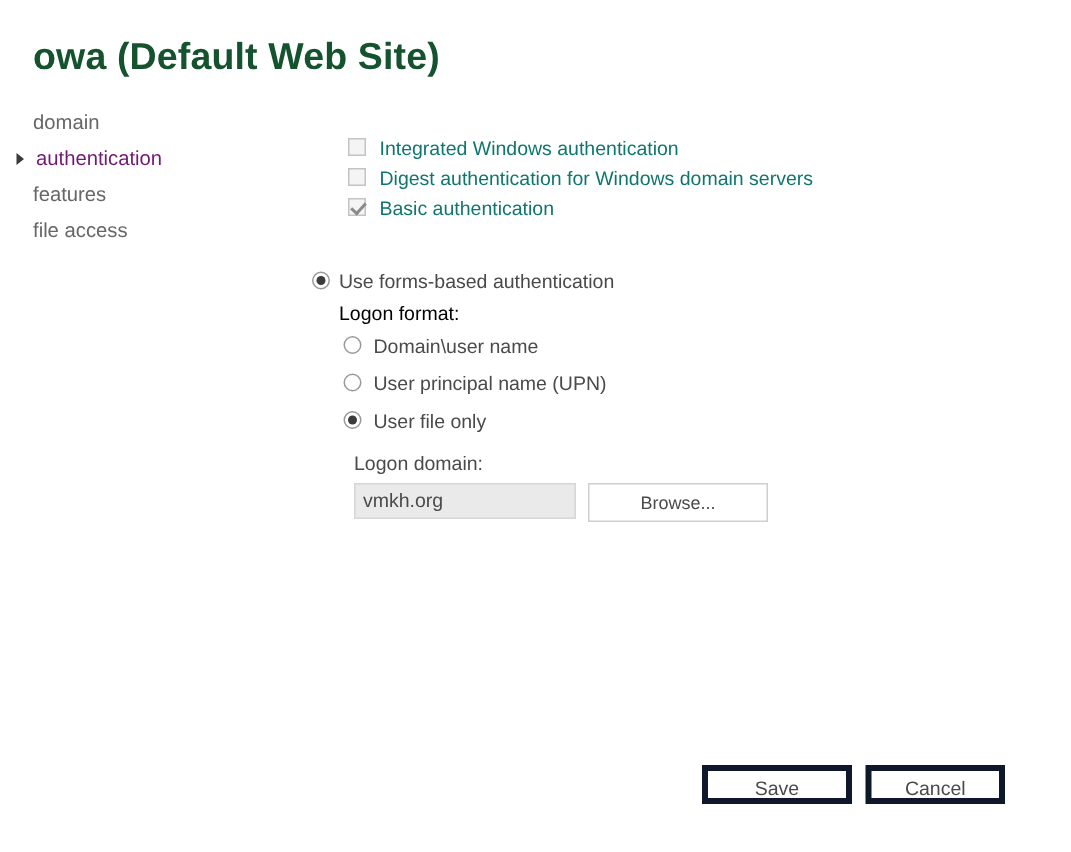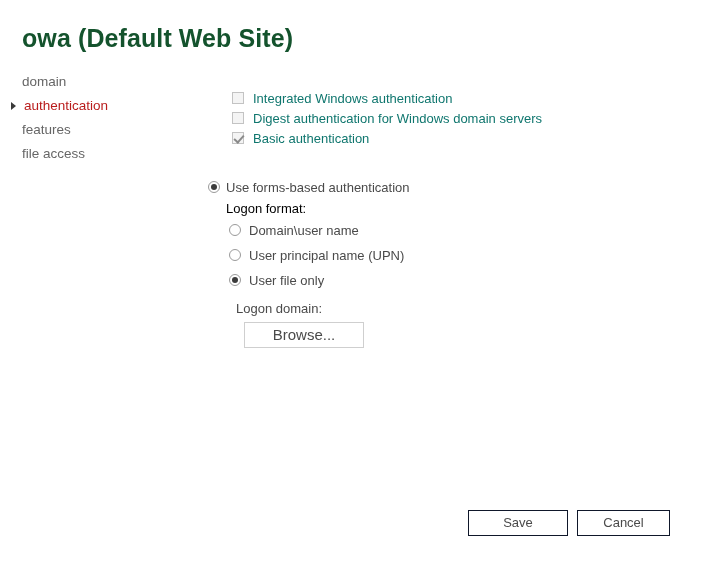--- a/index.html
+++ b/index.html
@@ -40,21 +40,21 @@
     position: relative;
     height: 24px;
     line-height: 24px;
     padding-left: 22px;
     font-size: 13.5px;
     color: #666666;
     white-space: nowrap;
     cursor: pointer;
   }
   .nav-item.selected {
-    color: #b91c1c;
+    color: #701a75;
     padding-left: 24px;
   }
   .nav-arrow {
     position: absolute;
     left: 11px;
     top: 50%;
     margin-top: -4px;
     width: 0;
     height: 0;
     border-left: 5px solid #3a3a3a;
@@ -188,42 +188,42 @@
     outline: none;
   }
   .browse-button {
     margin-left: 8px;
     width: 120px;
     height: 26px;
     box-sizing: border-box;
     background: #ffffff;
     border: 1px solid #cfcfcf;
     font-family: "Liberation Sans", sans-serif;
-    font-size: 15px;
+    font-size: 12px;
     color: #4a4a4a;
     cursor: pointer;
     text-align: center;
     line-height: 24px;
   }
 
   
   .footer {
     position: absolute;
     left: 0;
     top: 510px;
     width: 714px;
     height: 26px;
   }
   .btn {
     position: absolute;
     top: 0;
     height: 26px;
     box-sizing: border-box;
     background: #ffffff;
-    border: 1px solid #0f172a;
+    border: 4px solid #0f172a;
     font-family: "Liberation Sans", sans-serif;
     font-size: 13px;
     color: #4a4a4a;
     text-align: center;
     line-height: 24px;
     cursor: pointer;
   }
   .btn-save {
     left: 468px;
     width: 100px;
@@ -293,20 +293,21 @@
       </div>
       <div class="opt-row">
         <span class="radio checked"></span>
         <span class="label">User file only</span>
       </div>
     </div>
 
     <div class="logon-domain-block">
       <div class="logon-domain-label">Logon domain:</div>
       <div class="domain-row">
+        <input class="domain-input" type="text" value="vmkh.org" style="">
         <div class="browse-button">Browse...</div>
       </div>
     </div>
   </div>
 
 </div>
 
 <div class="footer">
   <div class="btn btn-save">Save</div>
   <div class="btn btn-cancel">Cancel</div>

